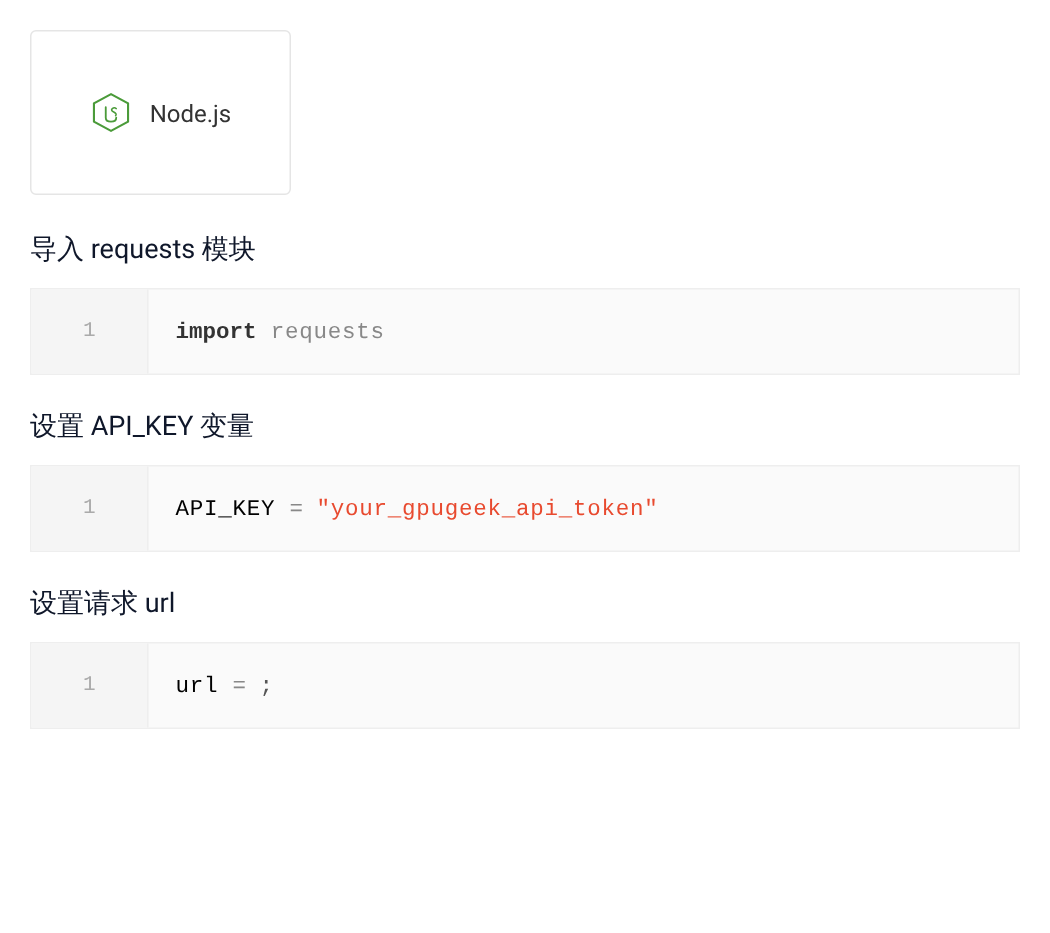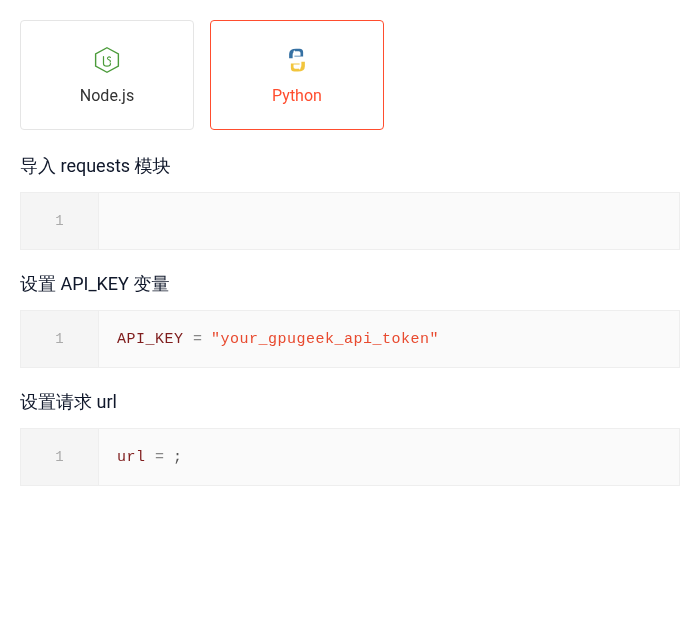--- a/index.html
+++ b/index.html
@@ -15,21 +15,21 @@
     display: flex;
     gap: 16px;
     margin-bottom: 24px;
   }
   .tab {
     width: 174px;
     height: 110px;
     border: 1px solid #e5e5e5;
     border-radius: 4px;
     display: flex;
-    flex-direction: column;
+    flex-direction: row;
     align-items: center;
     justify-content: center;
     gap: 12px;
     cursor: pointer;
     background: #fff;
   }
   .tab.active {
     border-color: #ff4d2e;
   }
   .tab.active .tab-label {
@@ -72,57 +72,47 @@
   .code-content {
     flex: 1;
     display: flex;
     align-items: center;
     padding: 0 18px;
     white-space: pre;
     min-height: 56px;
   }
   .tok-kw { font-weight: 700; color: #333; }
   .tok-plain { color: #888; letter-spacing: 0.5px; }
-  .tok-id { color: #7f1d1d; letter-spacing: 0.5px; }
+  .tok-id { color: #000000; letter-spacing: 0.5px; }
   .tok-op { color: #888; }
   .tok-str { color: #e84a2f; letter-spacing: 0.5px; }
   .tok-punc { color: #555; }
 </style>
 </head>
 <body>
 
 <div class="tabs">
   <div class="tab">
     <span class="tab-icon">
       <svg width="28" height="28" viewBox="0 0 32 32">
         <polygon points="16,2 29,9 29,23 16,30 3,23 3,9" fill="none" stroke="#4b9b3a" stroke-width="1.6"></polygon>
         <path d="M12 12 v8 q0 3 4 3 q4 0 4 -3" fill="none" stroke="#4b9b3a" stroke-width="1.4" stroke-linecap="round"></path>
         <path d="M20 13 q-1.5 -1.2 -3 0 q-1 1 0 2 l2 1.2 q1.5 1 0.5 2.2" fill="none" stroke="#4b9b3a" stroke-width="1.2" stroke-linecap="round"></path>
       </svg>
     </span>
     <span class="tab-label">Node.js</span>
   </div>
 
-  <div class="tab active">
-    <span class="tab-icon">
-      <svg width="28" height="28" viewBox="0 0 32 32">
-        <path d="M15 3 h4 q4 0 4 4 v5 h-10 v-1 h7 v-3 q0 -2 -2 -2 h-3 q-4 0 -4 4 v4 h-4 v-5 q0 -6 8 -6z" fill="#3671A3"></path>
-        <path d="M17 29 h-4 q-4 0 -4 -4 v-5 h10 v1 h-7 v3 q0 2 2 2 h3 q4 0 4 -4 v-4 h4 v5 q0 6 -8 6z" fill="#F2C53D"></path>
-        <circle cx="13" cy="6.2" r="1" fill="#fff"></circle>
-        <circle cx="19" cy="25.8" r="1" fill="#fff"></circle>
-      </svg>
-    </span>
-    <span class="tab-label">Python</span>
-  </div>
 
 </div>
 
 <div class="section-title">导入 requests 模块</div>
 <div class="code-block">
   <div class="code-gutter">1</div>
+  <div class="code-content"><span class="tok-kw">import</span><span class="tok-plain"> requests</span></div>
 </div>
 
 <div class="section-title">设置 API_KEY 变量</div>
 <div class="code-block">
   <div class="code-gutter">1</div>
   <div class="code-content"><span class="tok-id">API_KEY </span><span class="tok-op">= </span><span class="tok-str">"your_gpugeek_api_token"</span></div>
 </div>
 
 <div class="section-title">设置请求 url</div>
 <div class="code-block">

